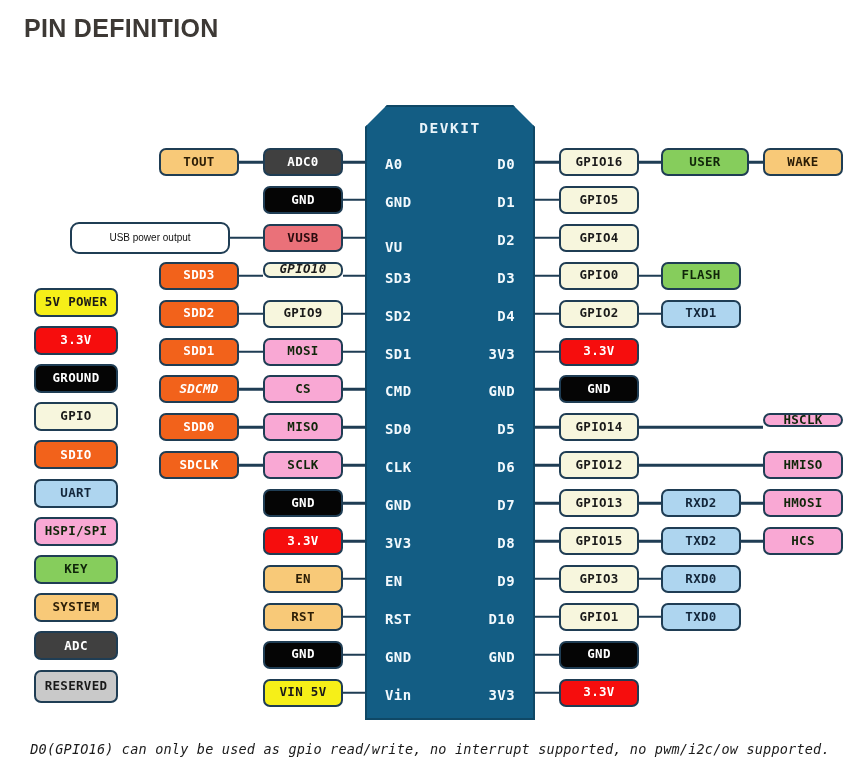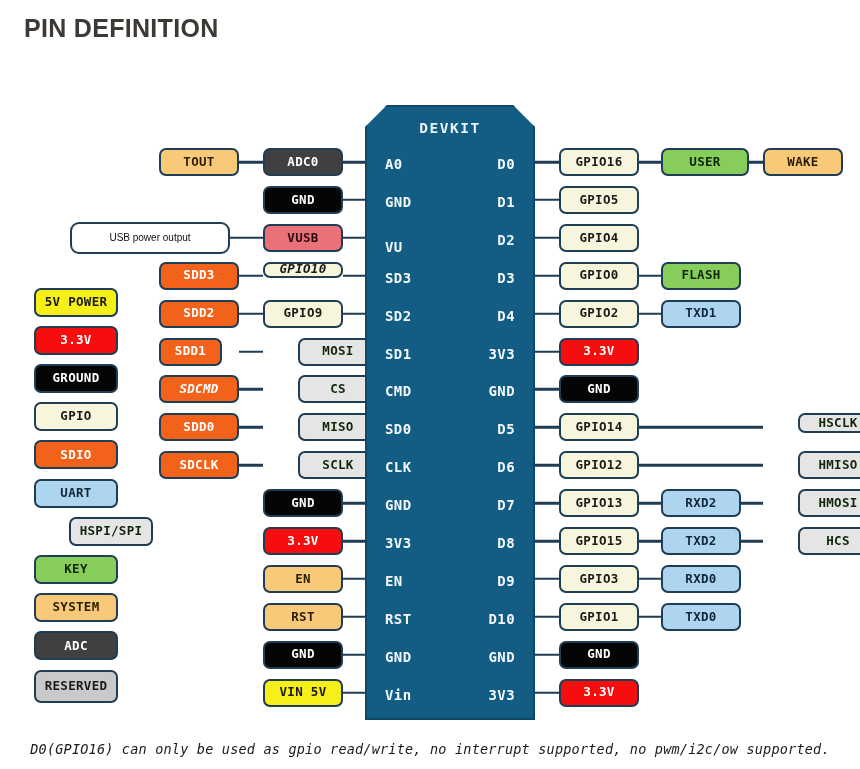--- a/index.html
+++ b/index.html
@@ -43,21 +43,21 @@
     line-height: 1;
   }
 
   
   .c-pwr5    { background: #f6ef18; color: #1a1a1a; }
   .c-v33     { background: #f60d0d; color: #ffffff; }
   .c-gnd     { background: #050505; color: #ffffff; }
   .c-gpio    { background: #f7f6dd; color: #1a1a1a; }
   .c-sdio    { background: #f2621b; color: #ffffff; }
   .c-uart    { background: #aed5ef; color: #13263a; }
-  .c-hspi    { background: #e5e5e5; color: #10260a; margin-left: 35px; }
+  .c-hspi    { background: #f9a8d4; color: #10260a; }
   .c-key     { background: #86cd5c; color: #10260a; }
   .c-system  { background: #f8c978; color: #2b1d06; }
   .c-adc     { background: #404040; color: #ffffff; }
   .c-reserved{ background: #c9c9c9; color: #1a1a1a; }
   .c-vusb    { background: #ea7179; color: #2a0b0e; }
 
   
   #legend .chip {
     left: 34px;
     width: 84px;
@@ -214,21 +214,21 @@
 <div id="left-cols">
     <div class="chip c-adc" style="left: 263px; top: 148px; width: 80px; height: 28px;">ADC0</div>
     <div class="chip c-system" style="left: 159px; top: 148px; width: 80px; height: 28px;">TOUT</div>
     <div class="chip c-gnd" style="left: 263px; top: 185.9px; width: 80px; height: 28px;">GND</div>
     <div class="chip c-vusb" style="left: 263px; top: 223.8px; width: 80px; height: 28px;">VUSB</div>
     <div class="chip c-gpio" style="left: 263px; top: 261.7px; width: 80px; height: 16px; font-style: italic;">GPIO10</div>
     <div class="chip c-sdio" style="left: 159px; top: 261.7px; width: 80px; height: 28px;">SDD3</div>
     <div class="chip c-gpio" style="left: 263px; top: 299.6px; width: 80px; height: 28px;">GPIO9</div>
     <div class="chip c-sdio" style="left: 159px; top: 299.6px; width: 80px; height: 28px;">SDD2</div>
     <div class="chip c-hspi" style="left: 263px; top: 337.5px; width: 80px; height: 28px;">MOSI</div>
-    <div class="chip c-sdio" style="left: 159px; top: 337.5px; width: 63px; height: 28px;">SDD1</div>
+    <div class="chip c-sdio" style="left: 159px; top: 337.5px; width: 80px; height: 28px;">SDD1</div>
     <div class="chip c-hspi" style="left: 263px; top: 375.4px; width: 80px; height: 28px;">CS</div>
     <div class="chip c-sdio" style="left: 159px; top: 375.4px; width: 80px; height: 28px; font-style: italic;">SDCMD</div>
     <div class="chip c-hspi" style="left: 263px; top: 413.3px; width: 80px; height: 28px;">MISO</div>
     <div class="chip c-sdio" style="left: 159px; top: 413.3px; width: 80px; height: 28px;">SDD0</div>
     <div class="chip c-hspi" style="left: 263px; top: 451.2px; width: 80px; height: 28px;">SCLK</div>
     <div class="chip c-sdio" style="left: 159px; top: 451.2px; width: 80px; height: 28px;">SDCLK</div>
     <div class="chip c-gnd" style="left: 263px; top: 489.1px; width: 80px; height: 28px;">GND</div>
     <div class="chip c-v33" style="left: 263px; top: 527px; width: 80px; height: 28px;">3.3V</div>
     <div class="chip c-system" style="left: 263px; top: 564.9px; width: 80px; height: 28px;">EN</div>
     <div class="chip c-system" style="left: 263px; top: 602.8px; width: 80px; height: 28px;">RST</div>
@@ -242,21 +242,21 @@
     <div class="chip c-system" style="left: 763px; top: 148px; width: 80px; height: 28px;">WAKE</div>
     <div class="chip c-gpio" style="left: 559px; top: 185.9px; width: 80px; height: 28px;">GPIO5</div>
     <div class="chip c-gpio" style="left: 559px; top: 223.8px; width: 80px; height: 28px;">GPIO4</div>
     <div class="chip c-gpio" style="left: 559px; top: 261.7px; width: 80px; height: 28px;">GPIO0</div>
     <div class="chip c-key" style="left: 661px; top: 261.7px; width: 80px; height: 28px;">FLASH</div>
     <div class="chip c-gpio" style="left: 559px; top: 299.6px; width: 80px; height: 28px;">GPIO2</div>
     <div class="chip c-uart" style="left: 661px; top: 299.6px; width: 80px; height: 28px;">TXD1</div>
     <div class="chip c-v33" style="left: 559px; top: 337.5px; width: 80px; height: 28px;">3.3V</div>
     <div class="chip c-gnd" style="left: 559px; top: 375.4px; width: 80px; height: 28px;">GND</div>
     <div class="chip c-gpio" style="left: 559px; top: 413.3px; width: 80px; height: 28px;">GPIO14</div>
-    <div class="chip c-hspi" style="left: 763px; top: 413.3px; width: 80px; height: 20px;">HSCLK</div>
+    <div class="chip c-hspi" style="left: 763px; top: 413.3px; width: 80px; height: 14px;">HSCLK</div>
     <div class="chip c-gpio" style="left: 559px; top: 451.2px; width: 80px; height: 28px;">GPIO12</div>
     <div class="chip c-hspi" style="left: 763px; top: 451.2px; width: 80px; height: 28px;">HMISO</div>
     <div class="chip c-gpio" style="left: 559px; top: 489.1px; width: 80px; height: 28px;">GPIO13</div>
     <div class="chip c-uart" style="left: 661px; top: 489.1px; width: 80px; height: 28px;">RXD2</div>
     <div class="chip c-hspi" style="left: 763px; top: 489.1px; width: 80px; height: 28px;">HMOSI</div>
     <div class="chip c-gpio" style="left: 559px; top: 527px; width: 80px; height: 28px;">GPIO15</div>
     <div class="chip c-uart" style="left: 661px; top: 527px; width: 80px; height: 28px;">TXD2</div>
     <div class="chip c-hspi" style="left: 763px; top: 527px; width: 80px; height: 28px;">HCS</div>
     <div class="chip c-gpio" style="left: 559px; top: 564.9px; width: 80px; height: 28px;">GPIO3</div>
     <div class="chip c-uart" style="left: 661px; top: 564.9px; width: 80px; height: 28px;">RXD0</div>

